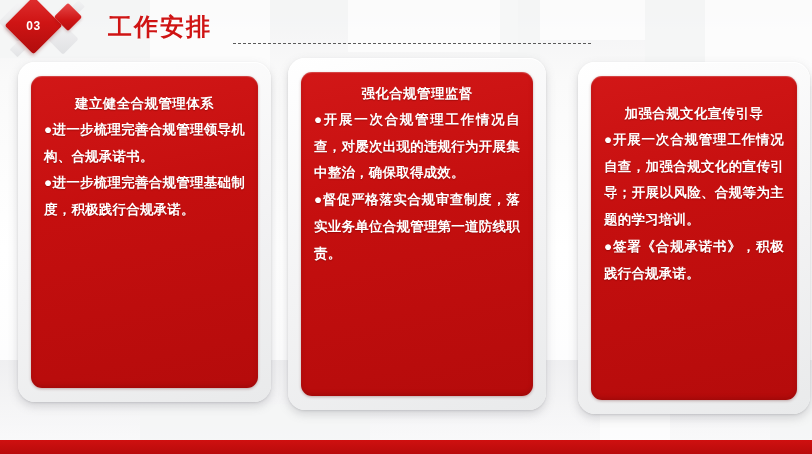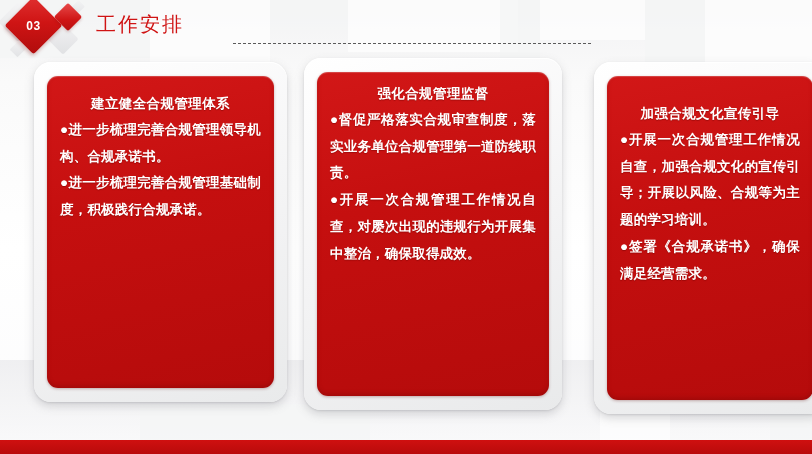--- a/index.html
+++ b/index.html
@@ -61,33 +61,33 @@
     background:linear-gradient(135deg,#f1f1f2,#e2e3e5);
     transform:rotate(45deg); border-radius:1px;
   }
   .dia-gray-d{
     left:74px; top:2px; width:9px; height:9px;
     background:linear-gradient(135deg,#f3f3f4,#e6e7e9);
     transform:rotate(45deg); border-radius:1px;
   }
 
   #title{
-    position:absolute; left:96px; top:11px;
-    font-size:20px; font-weight:normal;
+    position:absolute; left:108px; top:11px;
+    font-size:24px; font-weight:bold;
     color:#cf1414;
     letter-spacing:2px;
     text-shadow:0 1px 0 rgba(255,255,255,.6);
   }
   #rule{
     position:absolute; left:233px; top:43px; width:358px; height:0;
     border-top:1.4px dashed #5a5a5a;
   }
 
   
-  #cards{ position:absolute; left:16px; top:0; width:796px; height:430px; }
+  #cards{ position:absolute; left:0; top:0; width:796px; height:430px; }
 
   .card{
     position:absolute;
     background:linear-gradient(160deg,#ffffff 0%,#f3f3f4 55%,#e9eaeb 100%);
     border-radius:17px;
     box-shadow:
       0 4px 10px rgba(110,110,115,.26),
       0 1px 2px rgba(120,120,125,.20),
       inset 0 1px 0 rgba(255,255,255,.95);
     padding:14px 13px;
@@ -171,30 +171,30 @@
       <div class="panel">
         <div class="card-title">建立健全合规管理体系</div>
         <div class="para">●进一步梳理完善合规管理领导机构、合规承诺书。</div>
         <div class="para">●进一步梳理完善合规管理基础制度，积极践行合规承诺。</div>
       </div>
     </div>
 
     <div class="card" id="card-2">
       <div class="panel">
         <div class="card-title">强化合规管理监督</div>
+        <div class="para">●开展一次合规管理工作情况自查，对屡次出现的违规行为开展集中整治，确保取得成效。</div>
         <div class="para">●督促严格落实合规审查制度，落实业务单位合规管理第一道防线职责。</div>
-        <div class="para">●开展一次合规管理工作情况自查，对屡次出现的违规行为开展集中整治，确保取得成效。</div>
       </div>
     </div>
 
     <div class="card" id="card-3">
       <div class="panel">
         <div class="card-title">加强合规文化宣传引导</div>
         <div class="para">●开展一次合规管理工作情况自查，加强合规文化的宣传引导；开展以风险、合规等为主题的学习培训。</div>
-        <div class="para">●签署《合规承诺书》，确保满足经营需求。</div>
+        <div class="para">●签署《合规承诺书》，积极践行合规承诺。</div>
       </div>
     </div>
 
   </div>
 
   <div id="footer"></div>
 
 </div>
 
 </body></html>

